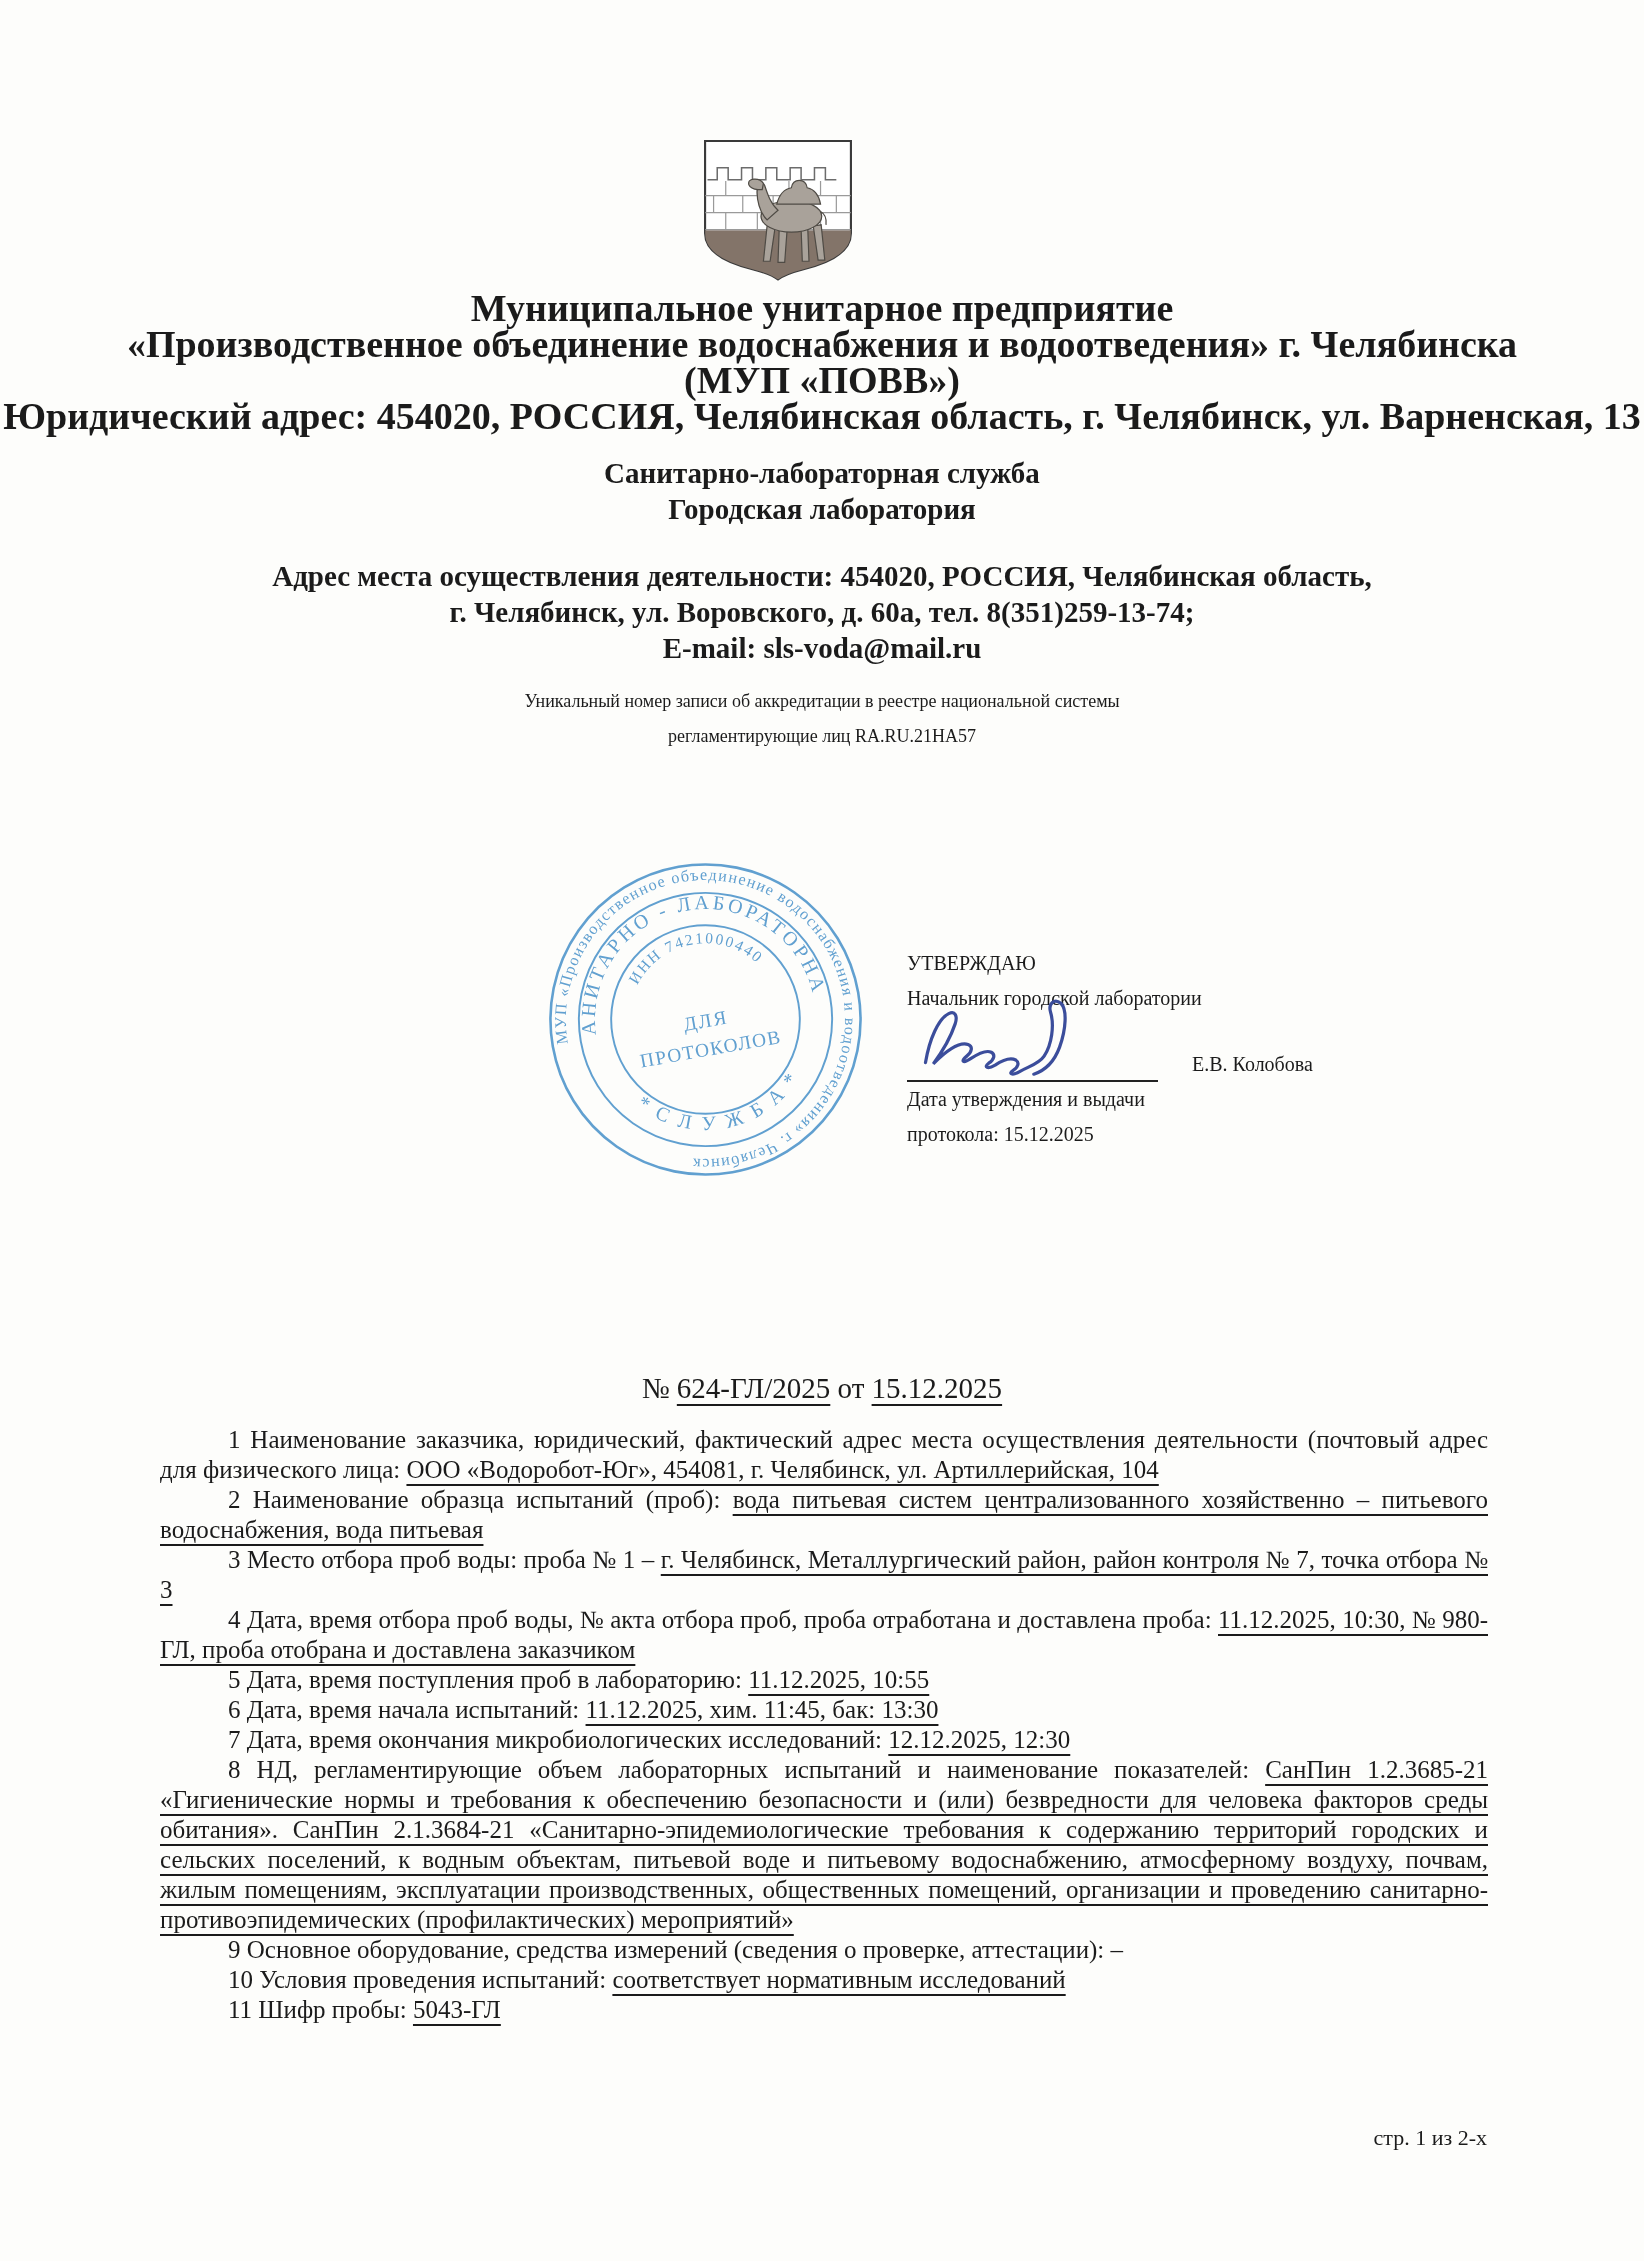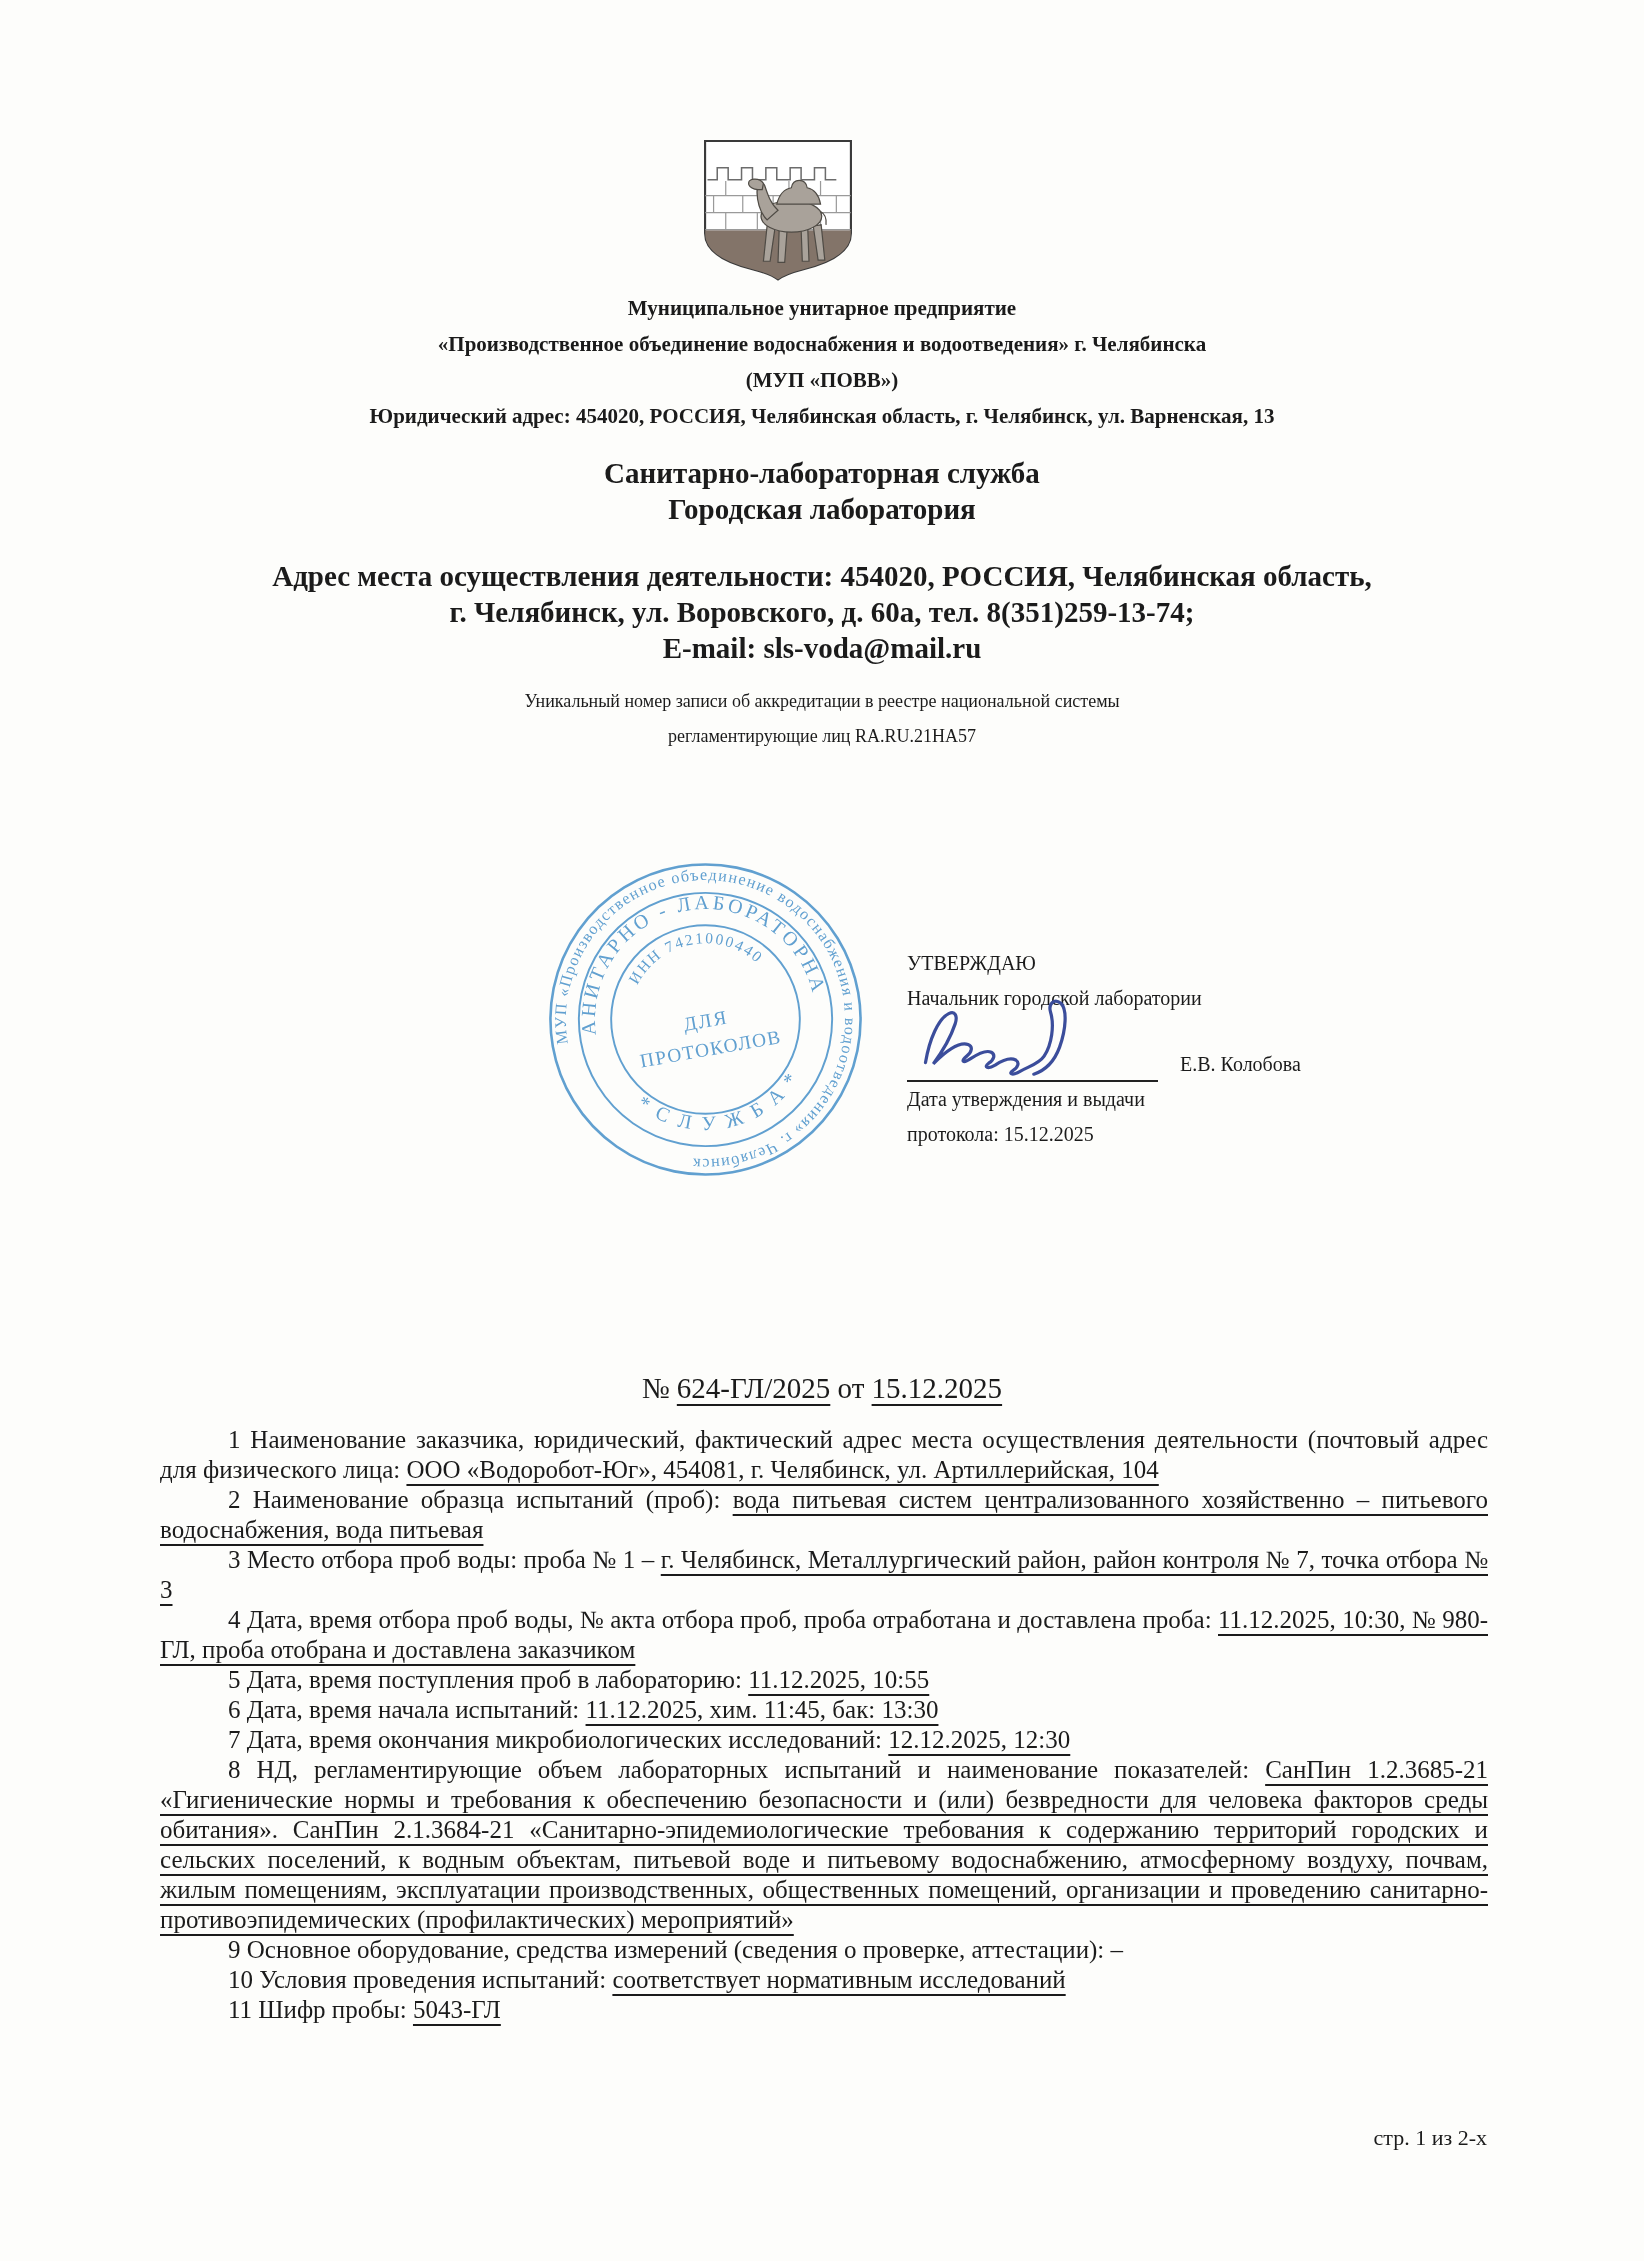--- a/index.html
+++ b/index.html
@@ -1,30 +1,30 @@
 <!DOCTYPE html>
 <html lang="ru" style="font-size:10.3px"><head>
 <meta charset="utf-8">
 <style>
   html,body{margin:0;padding:0;background:#ffffff;}
   .page{
     position:relative;width:1644px;height:2261px;background:#fdfdfb;
     font-family:"Liberation Serif","DejaVu Serif",serif;color:#1b1b1b;overflow:hidden;
   }
   .centered{position:absolute;left:0;width:100%;text-align:center;}
-  .org-header{top:290px;font-weight:bold;font-size:21px;line-height:36px;}
+  .org-header{top:290px;font-weight:bold;font-size:38px;line-height:36px;}
   .service-block{top:455px;font-weight:bold;font-size:29px;line-height:36px;}
   .addr-block{top:558px;font-weight:bold;font-size:29px;line-height:36px;}
   .accred-block{top:684px;font-weight:normal;font-size:18px;line-height:35px;}
   .coat{position:absolute;left:699px;top:135px;width:158px;height:148px;}
   .stamp{position:absolute;left:544px;top:858px;width:323px;height:323px;opacity:.85;}
   .approve{position:absolute;left:907px;top:946px;width:490px;font-size:20px;line-height:35px;}
   .sig-row{margin-top:3.9px;height:62px;display:flex;align-items:flex-end;}
   .sig-line{display:inline-block;width:251px;border-bottom:2.6px solid #222;height:58px;}
-  .sig-name{margin-left:22px;}
+  .sig-name{margin-left:34px;}
   .signature-svg{position:absolute;left:-6.4px;top:39px;width:303px;height:110px;pointer-events:none;}
   .doc-title{top:1296px;font-weight:bold;font-size:31px;letter-spacing:0.6px;}
   .num-line{top:1372px;font-size:29px;}
   .u{text-decoration:underline;text-decoration-thickness:1.9px;text-underline-offset:5.8px;}
   .body-text{position:absolute;left:160px;top:1425px;width:1328px;font-size:25px;line-height:30px;text-align:justify;}
   .body-text p{margin:0;text-indent:68px;}
   .footer{position:absolute;top:2125px;right:157px;font-size:22px;}
 </style>
 </head>
 <body>

